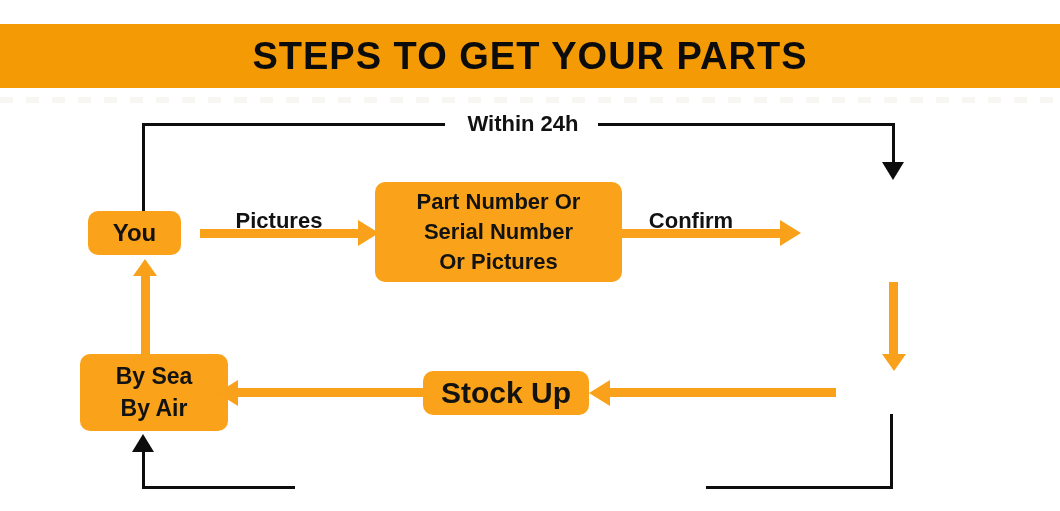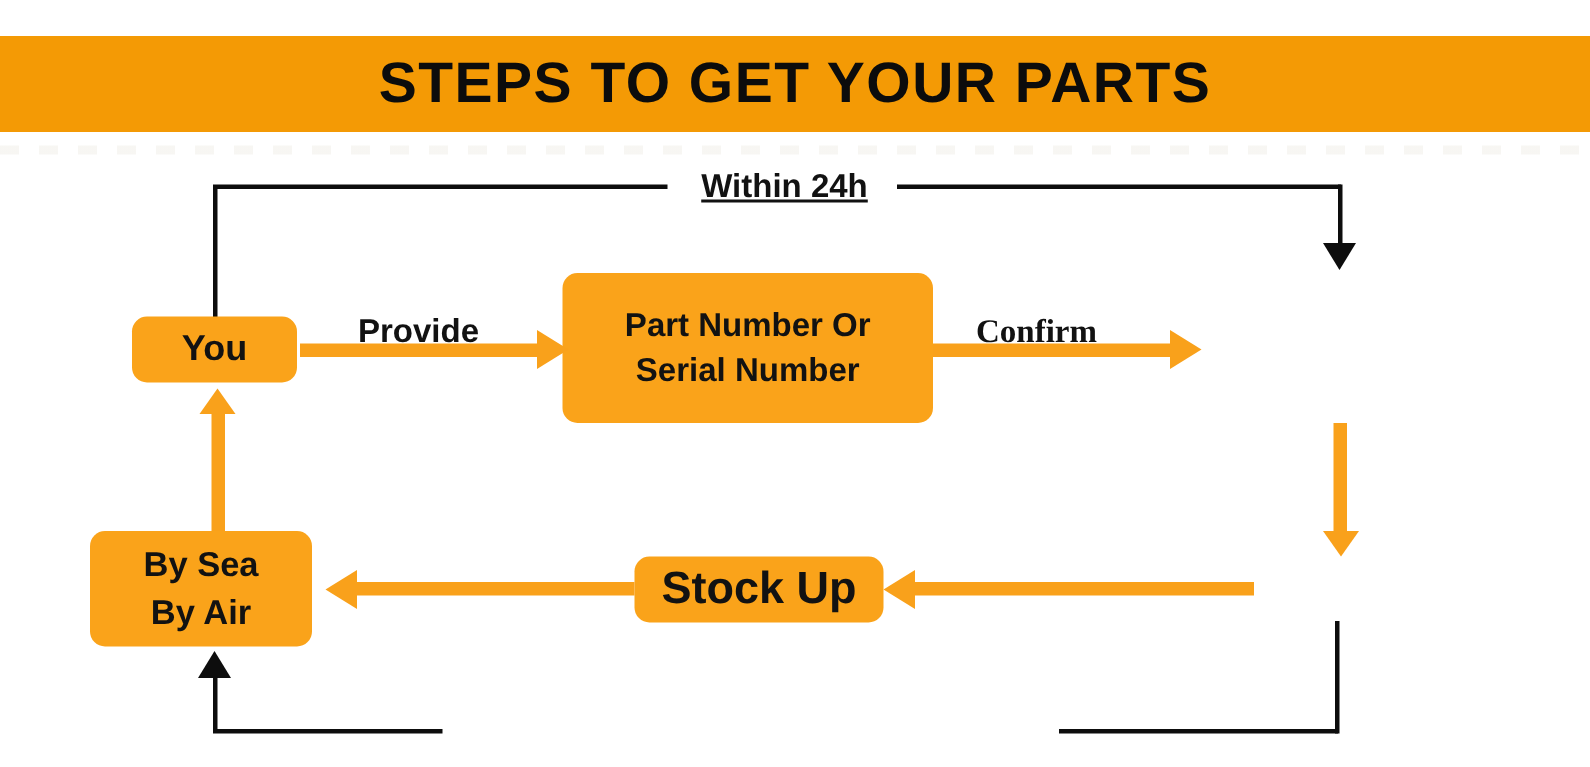--- a/index.html
+++ b/index.html
@@ -56,50 +56,51 @@
 
 <div class="canvas">
 
   <header class="banner">
     <h1>STEPS TO GET YOUR PARTS</h1>
   </header>
   <div class="dots-row"></div>
 
   <div class="vline" style="left:142px;top:100px;height:88px;"></div>
   <div class="hline" style="left:142px;top:99px;width:303px;"></div>
-  <div class="edge-label" style="left:448px;top:87px;width:150px;text-decoration:underline;">Within 24h</div>
+  <div class="edge-label" style="left:448px;top:87px;width:150px;">Within 24h</div>
   <div class="hline" style="left:598px;top:99px;width:296px;"></div>
   <div class="vline" style="left:892px;top:99px;height:40px;"></div>
   <div class="tri tri-down-black" style="left:882px;top:138px;"></div>
 
-  <div class="node" style="left:88px;top:187px;width:110px;height:44px;font-size:24px;">
+  <div class="node" style="left:88px;top:187px;width:93px;height:44px;font-size:24px;">
     <span class="ln">You</span>
   </div>
 
   <div class="node" style="left:375px;top:158px;width:247px;height:100px;font-size:22px;">
     <span class="ln">Part Number Or</span>
     <span class="ln">Serial Number</span>
+    <span class="ln">Or Pictures</span>
   </div>
 
 
 
   <div class="node" style="left:423px;top:347px;width:166px;height:44px;font-size:30px;">
     <span class="ln">Stock Up</span>
   </div>
 
-  <div class="node" style="left:60px;top:330px;width:148px;height:77px;font-size:23px;">
+  <div class="node" style="left:80px;top:330px;width:148px;height:77px;font-size:23px;">
     <span class="ln">By Sea</span>
     <span class="ln">By Air</span>
   </div>
 
-  <div class="edge-label" style="left:200px;top:184px;width:158px;">Provide</div>
+  <div class="edge-label" style="left:200px;top:184px;width:158px;">Pictures</div>
   <div class="bar-h" style="left:200px;top:205px;width:158px;"></div>
   <div class="tri tri-right-orange" style="left:358px;top:196px;"></div>
 
-  <div class="edge-label" style="left:612px;top:184px;width:158px;font-family:Liberation Serif, serif;">Confirm</div>
+  <div class="edge-label" style="left:612px;top:184px;width:158px;">Confirm</div>
   <div class="bar-h" style="left:622px;top:205px;width:158px;"></div>
   <div class="tri tri-right-orange" style="left:780px;top:196px;"></div>
 
   <div class="bar-v" style="left:889px;top:258px;height:73px;"></div>
   <div class="tri tri-down-orange" style="left:882px;top:330px;"></div>
 
   <div class="bar-h" style="left:610px;top:364px;width:226px;"></div>
   <div class="tri tri-left-orange" style="left:589px;top:356px;"></div>
 
   <div class="bar-h" style="left:238px;top:364px;width:185px;"></div>

